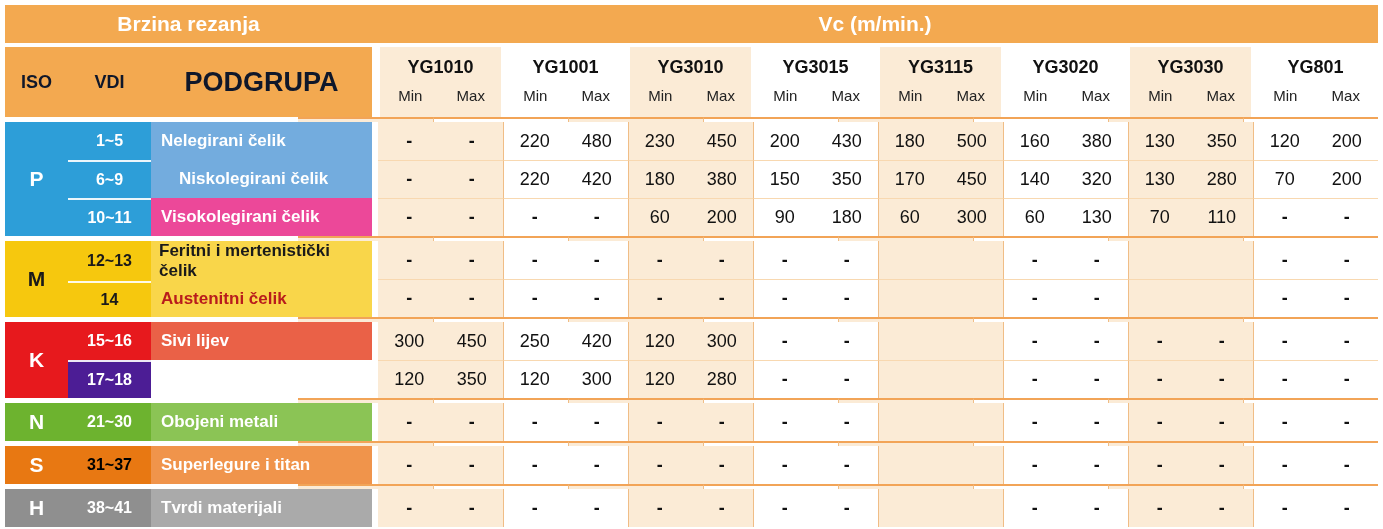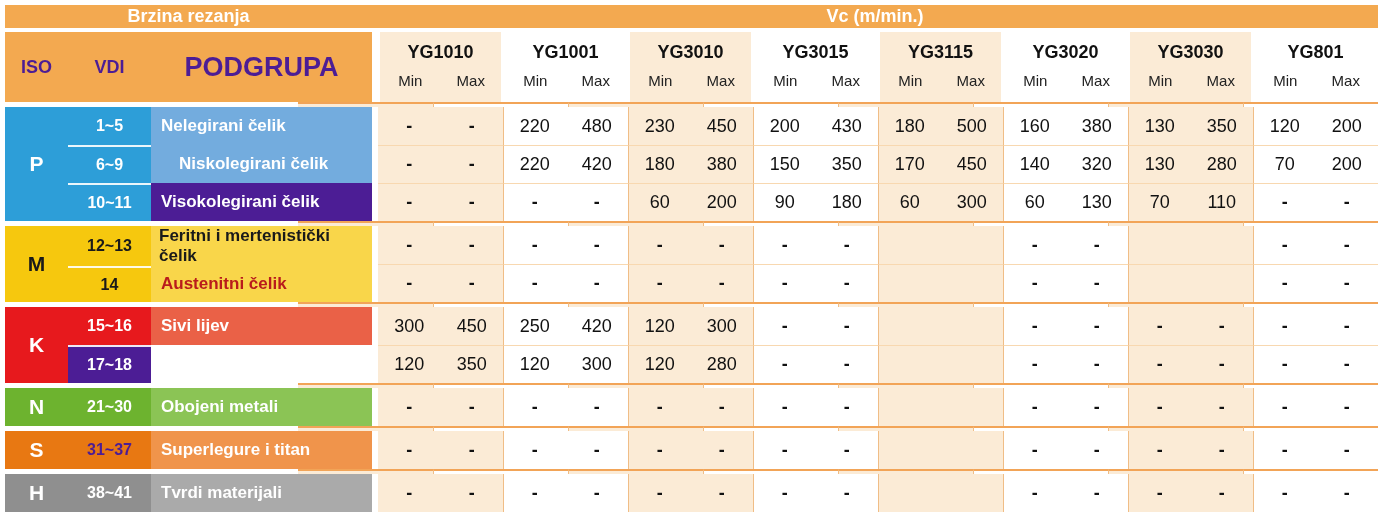--- a/index.html
+++ b/index.html
@@ -1,25 +1,25 @@
 <!DOCTYPE html>
 <html><head>
 <meta charset="utf-8">
 <style>
   html,body{margin:0;padding:0;background:#fff;}
   .page{width:1383px;height:529px;box-sizing:border-box;padding:5px;background:#fff;
         font-family:"Liberation Sans",sans-serif;overflow:hidden;position:relative;}
   
-  .topbar{height:23px;background:var(--orange);display:flex;color:#fff;font-weight:bold;font-size:18px;}
+  .topbar{height:38px;background:var(--orange);display:flex;color:#fff;font-weight:bold;font-size:21px;}
   .t-left{width:367px;display:flex;align-items:center;justify-content:center;}
   .t-right{flex:1;display:flex;align-items:center;justify-content:center;}
   .hgap{height:4px;}
   
   .head2{display:flex;height:70px;}
-  .left-head{width:367px;background:var(--orange);display:flex;align-items:center;color:#4c1d95;font-weight:bold;}
+  .left-head{width:367px;background:var(--orange);display:flex;align-items:center;color:#0f172a;font-weight:bold;}
   .lh{text-align:center;}
   .lh.iso{width:63px;font-size:18px;}
   .lh.vdi{width:83px;font-size:18px;}
   .lh.pod{width:221px;font-size:27px;}
   .vgap{width:6px;background:#fff;}
   .grades{flex:1;display:flex;}
   .gblock{width:12.5%;box-sizing:border-box;border-left:2px solid #fff;border-right:2px solid #fff;
           display:flex;flex-direction:column;}
   .gblock.p{background:var(--peach);} .gblock.w{background:#fff;}
   .gname{height:40px;display:flex;align-items:center;justify-content:center;font-weight:bold;font-size:18px;color:#111;}
@@ -150,21 +150,21 @@
           <div class="mrow">
             <div class="vdi-cell" style="background: rgb(45, 158, 216); color: rgb(255, 255, 255);">1~5</div>
             <div class="pod-cell" style="background: rgb(115, 172, 222); color: rgb(255, 255, 255);">Nelegirani čelik</div>
           </div>
           <div class="mrow msep">
             <div class="vdi-cell" style="background: rgb(45, 158, 216); color: rgb(255, 255, 255);">6~9</div>
             <div class="pod-cell" style="background: rgb(115, 172, 222); color: rgb(255, 255, 255); padding-left: 28px;">Niskolegirani čelik</div>
           </div>
           <div class="mrow msep">
             <div class="vdi-cell" style="background: rgb(45, 158, 216); color: rgb(255, 255, 255);">10~11</div>
-            <div class="pod-cell" style="background: #4c1d95; color: rgb(255, 255, 255);">Visokolegirani čelik</div>
+            <div class="pod-cell" style="background: #ec4899; color: rgb(255, 255, 255);">Visokolegirani čelik</div>
           </div>
         </div>
         <div class="vgap2"></div>
         <div class="vals">
           <div class="vrow">
             <div class="vcell p dash">-</div>
             <div class="vcell p dash">-</div>
             <div class="vcell w gs">220</div>
             <div class="vcell w">480</div>
             <div class="vcell p gs">230</div>
@@ -424,21 +424,21 @@
         <div class="vcell w"></div>
         <div class="vcell p gs"></div>
         <div class="vcell p"></div>
         <div class="vcell w gs"></div>
         <div class="vcell w"></div>
       </div>
       <div class="grow" style="height: 38px;">
         <div class="iso-cell" style="background: rgb(232, 120, 18); color: rgb(255, 255, 255);">S</div>
         <div class="mid">
           <div class="mrow">
-            <div class="vdi-cell" style="background: rgb(232, 120, 18); color: #4c1d95;">31~37</div>
+            <div class="vdi-cell" style="background: rgb(232, 120, 18); color: #000000;">31~37</div>
             <div class="pod-cell" style="background: rgb(240, 148, 75); color: rgb(255, 255, 255);">Superlegure i titan</div>
           </div>
         </div>
         <div class="vgap2"></div>
         <div class="vals">
           <div class="vrow">
             <div class="vcell p dash">-</div>
             <div class="vcell p dash">-</div>
             <div class="vcell w gs dash">-</div>
             <div class="vcell w dash">-</div>

